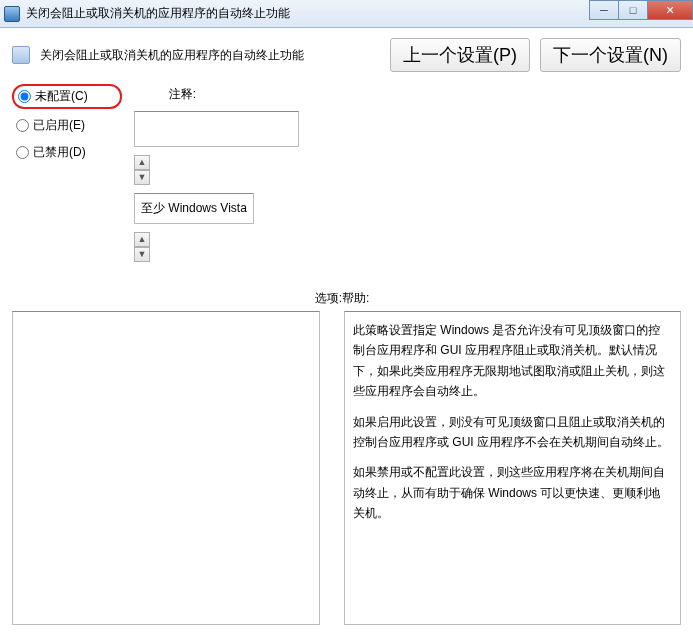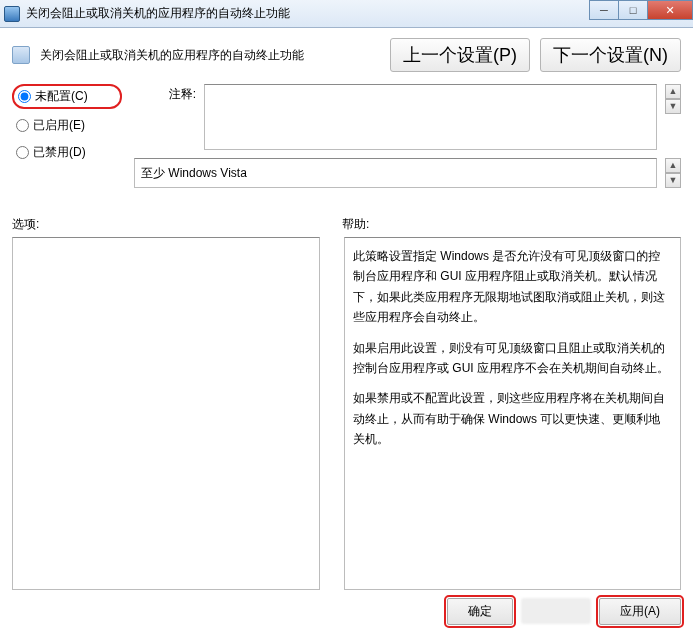--- a/index.html
+++ b/index.html
@@ -76,21 +76,21 @@
     .radio-col { width: 110px; }
     .radio-item {
       display: flex; align-items: center; gap: 4px;
       padding: 2px 4px; margin-bottom: 6px; border-radius: 12px;
     }
     .radio-item input { margin: 0; }
     .red-box { border: 2px solid #e02020; }
 
     .right-col { flex: 1; }
     .field-row {
-      display: flex; gap: 8px; align-items: flex-start; margin-bottom: 8px;
+      display: flex; gap: 8px; align-items: flex-start; margin-bottom: 8px; flex-direction: column;
     }
     .field-label { width: 62px; text-align: right; padding-top: 2px; }
     .textarea {
       flex: 1;
       border: 1px solid #bcbcbc;
       border-top-color: #8a8a8a;
       background: #fff;
       height: 66px;
       font-size: 12px;
       padding: 3px 4px;
@@ -107,21 +107,21 @@
     }
     .platform-box {
       flex: 1; border: 1px solid #bcbcbc; border-top-color:#8a8a8a;
       background:#fff; height: 30px; padding: 6px 6px; font-size:12px;
       display:flex; 
     }
 
     .labels-row {
       display:flex; margin-top: 10px; margin-bottom:4px;
     }
-    .labels-row > div:first-child { width: 330px; }
+    .labels-row > div:first-child { width: 330px; text-align: right; }
 
     .panes {
       display:flex; gap:24px; flex:1; min-height:0;
     }
     .pane {
       border:1px solid #bcbcbc; border-top-color:#8a8a8a;
       background:#fff; padding:8px; overflow:auto;
     }
     .pane-left { width: 308px; }
     .pane-right { flex:1; line-height:1.7; }
@@ -211,19 +211,14 @@
 
   <div class="panes">
     <div class="pane pane-left"></div>
     <div class="pane pane-right">
       <p>此策略设置指定 Windows 是否允许没有可见顶级窗口的控制台应用程序和 GUI 应用程序阻止或取消关机。默认情况下，如果此类应用程序无限期地试图取消或阻止关机，则这些应用程序会自动终止。</p>
       <p>如果启用此设置，则没有可见顶级窗口且阻止或取消关机的控制台应用程序或 GUI 应用程序不会在关机期间自动终止。</p>
       <p>如果禁用或不配置此设置，则这些应用程序将在关机期间自动终止，从而有助于确保 Windows 可以更快速、更顺利地关机。</p>
     </div>
   </div>
 
-  <div class="footer">
-    <button class="btn red-outline">确定</button>
-    <div class="smudge"></div>
-    <button class="btn red-outline">应用(A)</button>
-  </div>
 
 </div>
 
 </body></html>

